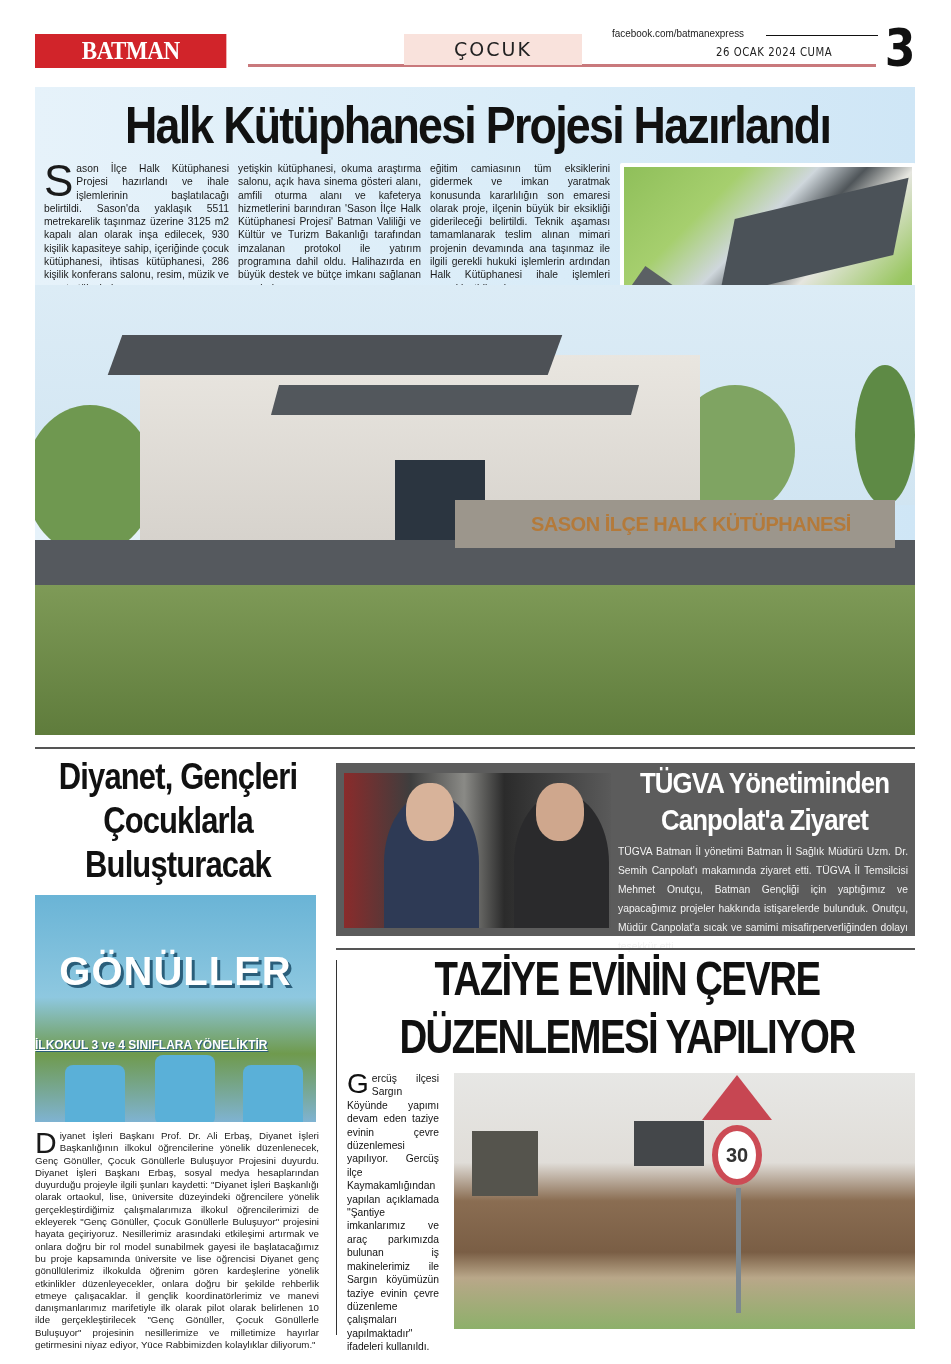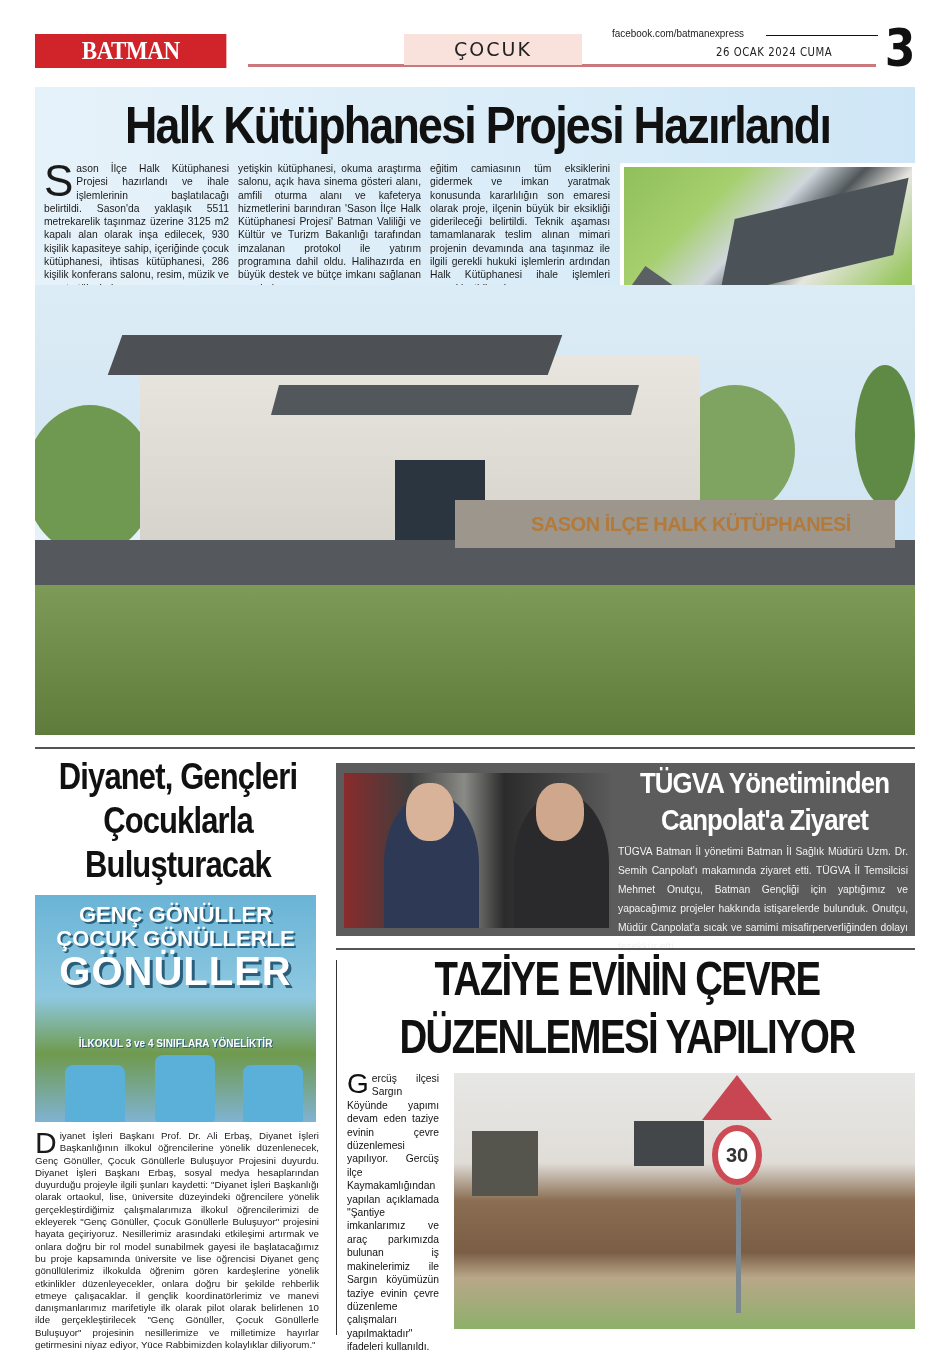--- a/index.html
+++ b/index.html
@@ -31,21 +31,21 @@
   .render .grass{position:absolute;left:0;top:300px;width:100%;height:150px;background:linear-gradient(180deg,#7e9a57,#5f7c3c);}
   .render .sign{position:absolute;left:420px;top:215px;width:440px;height:48px;background:#9c968c;color:#b47a3a;font-weight:bold;font-size:20px;line-height:48px;padding-left:76px;letter-spacing:-0.5px;}
   .render .tree{position:absolute;border-radius:50%;background:#6f9850;}
   
   .rule{height:2px;background:#555;}
   
   .diy-title{left:33px;top:755px;width:290px;text-align:center;font-size:36px;font-weight:bold;line-height:44px;letter-spacing:-1px;transform:scaleX(0.86);transform-origin:center;}
   .poster{left:35px;top:895px;width:281px;height:227px;background:linear-gradient(180deg,#6ab4d6 0%,#8ec8e0 45%,#6f9a4d 70%,#7fb3d2 100%);overflow:hidden;}
   .poster .p1{position:absolute;left:0;top:8px;width:100%;text-align:center;color:#fff;font-weight:bold;font-size:22px;line-height:24px;text-shadow:2px 2px 0 #2a5e7a;}
   .poster .p2{position:absolute;left:0;top:54px;width:100%;text-align:center;color:#fff;font-weight:bold;font-size:40px;line-height:44px;text-shadow:3px 3px 0 #2a5e7a;letter-spacing:1px;}
-  .poster .p3{position:absolute;left:0;top:143px;width:100%;text-align:center;color:#fff;font-size:10px;font-weight:bold;text-shadow:1px 1px 0 #2a5e7a;}
+  .poster .p3{position:absolute;left:0;top:143px;width:100%;color:#fff;font-size:12px;font-weight:bold;text-shadow:1px 1px 0 #2a5e7a;text-decoration:underline;}
   .poster .bag{position:absolute;top:170px;width:60px;height:70px;background:#5ab0d8;border-radius:8px;}
   .diy-text{left:35px;top:1130px;width:284px;font-size:9.7px;line-height:12.3px;}
   
   .tug-box{left:336px;top:763px;width:579px;height:173px;background:#5c5c5c;}
   .tug-photo{left:344px;top:773px;width:267px;height:155px;background:linear-gradient(90deg,#8a2b2b 0%,#3e3e3e 25%,#8a8a86 45%,#2b2b2b 60%,#5a5a5a 100%);overflow:hidden;}
   .tug-photo .p{position:absolute;border-radius:50% 50% 0 0;}
   .tug-title{left:617px;top:764px;width:295px;text-align:center;color:#fff;font-size:30px;font-weight:bold;line-height:37px;letter-spacing:-1px;transform:scaleX(0.86);transform-origin:center;}
   .tug-text{left:618px;top:842px;width:290px;color:#f2f2f2;font-size:10.3px;line-height:19px;text-align:justify;}
   
   .taz-rule{left:336px;top:948px;width:579px;height:2px;background:#555;}
@@ -99,24 +99,20 @@
 </div>
 
 <div class="abs rule" style="left:35px;top:747px;width:880px;"></div>
 
 <div class="abs diy-title">
   <div>Diyanet, Gençleri</div>
   <div>Çocuklarla</div>
   <div>Buluşturacak</div>
 </div>
 <div class="abs poster">
-  <div class="p1">
-    <div>GENÇ GÖNÜLLER</div>
-    <div>ÇOCUK GÖNÜLLERLE</div>
-  </div>
   <div class="p2">GÖNÜLLER</div>
   <div class="p3">İLKOKUL 3 ve 4 SINIFLARA YÖNELİKTİR</div>
   <div class="bag" style="left:30px;"></div>
   <div class="bag" style="left:120px;top:160px;"></div>
   <div class="bag" style="left:208px;"></div>
 </div>
 <div class="abs diy-text col">
   <span class="dropcap" style="font-size:30px;line-height:26px;">D</span><span>iyanet İşleri Başkanı Prof. Dr. Ali Erbaş, Diyanet İşleri Başkanlığının ilkokul öğrencilerine yönelik düzenlenecek, Genç Gönüller, Çocuk Gönüllerle Buluşuyor Projesini duyurdu. Diyanet İşleri Başkanı Erbaş, sosyal medya hesaplarından duyurduğu projeyle ilgili şunları kaydetti: "Diyanet İşleri Başkanlığı olarak ortaokul, lise, üniversite düzeyindeki öğrencilere yönelik gerçekleştirdiğimiz çalışmalarımıza ilkokul öğrencilerimizi de ekleyerek "Genç Gönüller, Çocuk Gönüllerle Buluşuyor" projesini hayata geçiriyoruz. Nesillerimiz arasındaki etkileşimi artırmak ve onlara doğru bir rol model sunabilmek gayesi ile başlatacağımız bu proje kapsamında üniversite ve lise öğrencisi Diyanet genç gönüllülerimiz ilkokulda öğrenim gören kardeşlerine yönelik etkinlikler düzenleyecekler, onlara doğru bir şekilde rehberlik etmeye çalışacaklar. İl gençlik koordinatörlerimiz ve manevi danışmanlarımız marifetiyle ilk olarak pilot olarak belirlenen 10 ilde gerçekleştirilecek "Genç Gönüller, Çocuk Gönüllerle Buluşuyor" projesinin nesillerimize ve milletimize hayırlar getirmesini niyaz ediyor, Yüce Rabbimizden kolaylıklar diliyorum."</span>
 </div>
 

